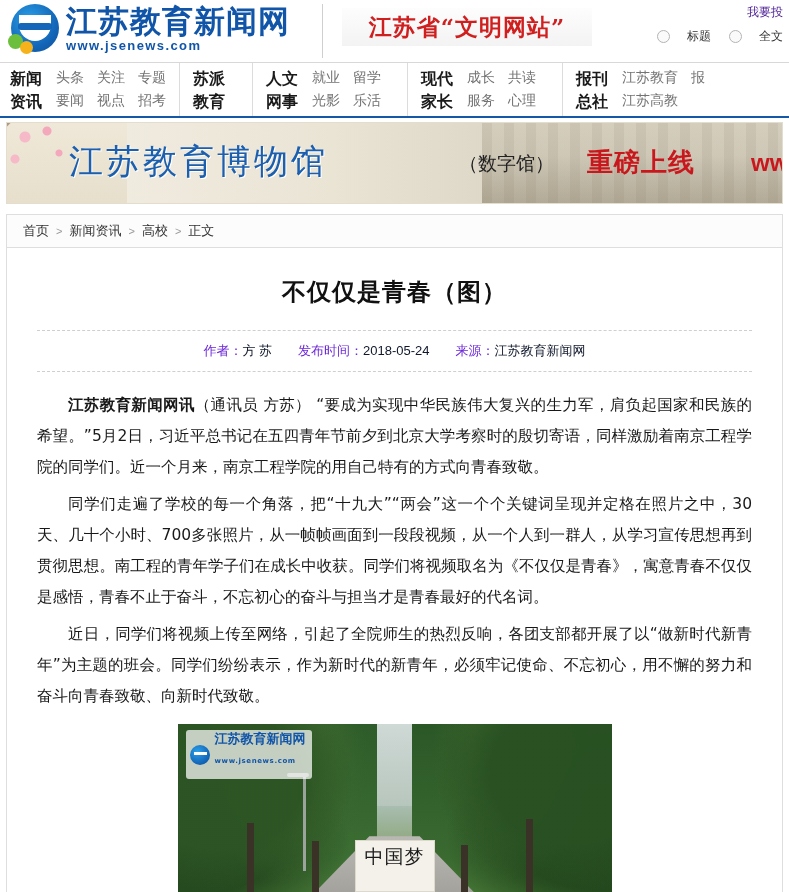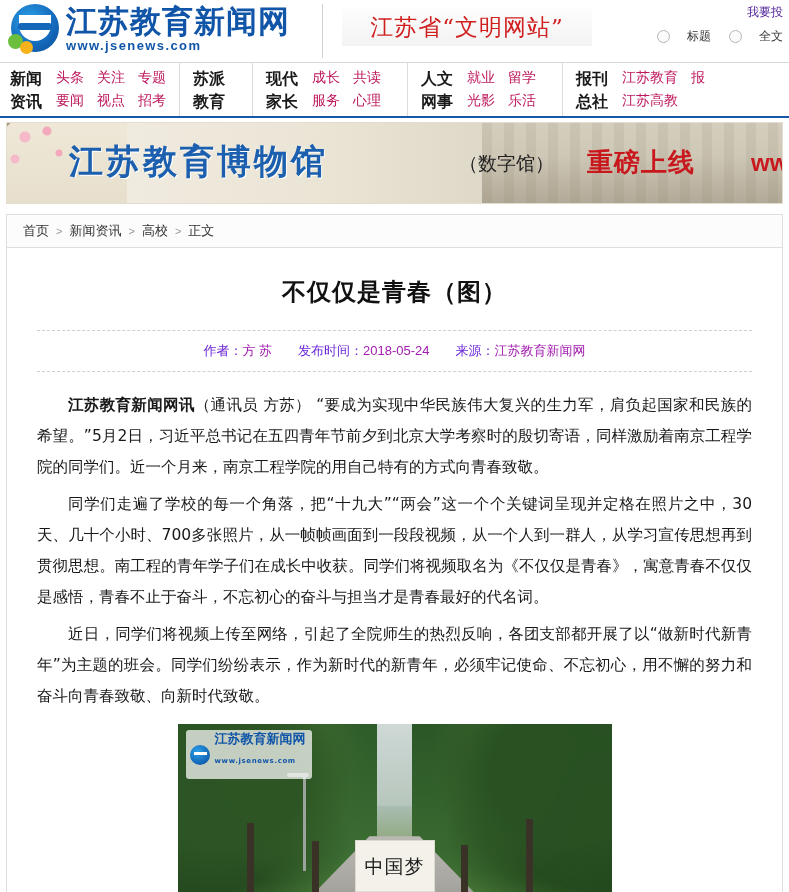--- a/index.html
+++ b/index.html
@@ -102,21 +102,21 @@
     width: 250px;
     height: 38px;
     background: linear-gradient(#fdfdfd, #f3f3f3);
     display: flex;
     align-items: center;
     justify-content: center;
   }
   .banner-civ span {
     font-family: "DejaVu Serif", "Liberation Serif", serif;
     font-size: 23px;
-    font-weight: normal;
+    font-weight: bold;
     color: #cf1f1f;
     letter-spacing: 1px;
   }
   .topright {
     position: absolute;
     right: 6px;
     top: 4px;
     text-align: right;
   }
   .topright .tlink {
@@ -182,21 +182,21 @@
   .nav-links {
     display: grid;
     grid-template-columns: repeat(3, auto);
     grid-auto-rows: 23px;
     column-gap: 13px;
     align-items: center;
   }
   .nav-links a {
     font-family: "DejaVu Sans", "Liberation Sans", sans-serif;
     font-size: 14px;
-    color: #be185d;
+    color: #737373;
     text-decoration: none;
     white-space: nowrap;
   }
 
   
   .adbanner {
     position: relative;
     height: 82px;
     margin: 4px 6px 0 6px;
     overflow: hidden;
@@ -224,21 +224,21 @@
       linear-gradient(180deg, rgba(255,255,255,0) 40%, rgba(140,130,110,0.35) 100%),
       repeating-linear-gradient(90deg, rgba(160,150,130,0.30) 0 10px, rgba(190,182,164,0.30) 10px 22px),
       linear-gradient(#ded8c8, #c9c2b0);
   }
   .ad-title {
     position: absolute;
     left: 62px;
     top: 16px;
     font-family: "DejaVu Serif", "Liberation Serif", serif;
     font-size: 34px;
-    font-weight: bold;
+    font-weight: normal;
     color: #1b5fae;
     letter-spacing: 3px;
     text-shadow: 1px 1px 0 #ffffff;
   }
   .ad-sub {
     position: absolute;
     left: 452px;
     top: 28px;
     font-family: "DejaVu Sans", "Liberation Sans", sans-serif;
     font-size: 19px;
@@ -301,21 +301,21 @@
     border-top: 1px dashed #cfcfcf;
     border-bottom: 1px dashed #cfcfcf;
     padding: 11px 0;
     text-align: center;
     font-size: 13px;
     color: #444;
     display: flex;
     justify-content: center;
     gap: 26px;
   }
-  .art-meta .val { color: #a21caf; }
+  .art-meta .val { color: #0f172a; }
   .art-meta .lbl { color: #6d28d9; }
   .art-body {
     padding-top: 18px;
     font-family: "DejaVu Sans", "Liberation Sans", sans-serif;
     font-size: 15.5px;
     line-height: 31px;
     color: #181818;
     text-align: justify;
   }
   .art-body p {
@@ -390,21 +390,21 @@
   .photo .person .torso {
     position: absolute; left: 4px; top: 10px; width: 18px; height: 34px;
     background: #2f2b24; border-radius: 3px;
   }
   .photo .sign {
     position: absolute; left: 50%; bottom: 22%;
     transform: translateX(-50%);
     width: 78px; height: 50px;
     background: #f3f1ea;
     border: 1px solid #ddd9cd;
-    display: flex; align-items: center; justify-content: center;
+    display: flex; justify-content: center;
   }
   .photo .sign span {
     font-family: "DejaVu Serif", "Liberation Serif", serif;
     font-size: 19px; color: #1a1a1a; letter-spacing: 1px;
   }
   .photo-wm {
     position: absolute;
     left: 8px; top: 6px;
     display: flex; align-items: center; gap: 4px;
     background: rgba(255,255,255,0.72);
@@ -491,44 +491,44 @@
 
     <div class="nav-group">
       <div class="nav-col-head">
         <div class="nav-head">苏派</div>
         <div class="nav-head">教育</div>
       </div>
     </div>
 
     <div class="nav-group">
       <div class="nav-col-head">
+        <div class="nav-head">人文</div>
+        <div class="nav-head">网事</div>
+      </div>
+      <div class="nav-links">
+        <a>就业</a>
+        <a>留学</a>
+        <a></a>
+        <a>光影</a>
+        <a>乐活</a>
+        <a></a>
+      </div>
+    </div>
+
+    <div class="nav-group">
+      <div class="nav-col-head">
         <div class="nav-head">现代</div>
         <div class="nav-head">家长</div>
       </div>
       <div class="nav-links">
         <a>成长</a>
         <a>共读</a>
         <a></a>
         <a>服务</a>
         <a>心理</a>
-        <a></a>
-      </div>
-    </div>
-
-    <div class="nav-group">
-      <div class="nav-col-head">
-        <div class="nav-head">人文</div>
-        <div class="nav-head">网事</div>
-      </div>
-      <div class="nav-links">
-        <a>就业</a>
-        <a>留学</a>
-        <a></a>
-        <a>光影</a>
-        <a>乐活</a>
         <a></a>
       </div>
     </div>
 
     <div class="nav-group">
       <div class="nav-col-head">
         <div class="nav-head">报刊</div>
         <div class="nav-head">总社</div>
       </div>
       <div class="nav-links">

